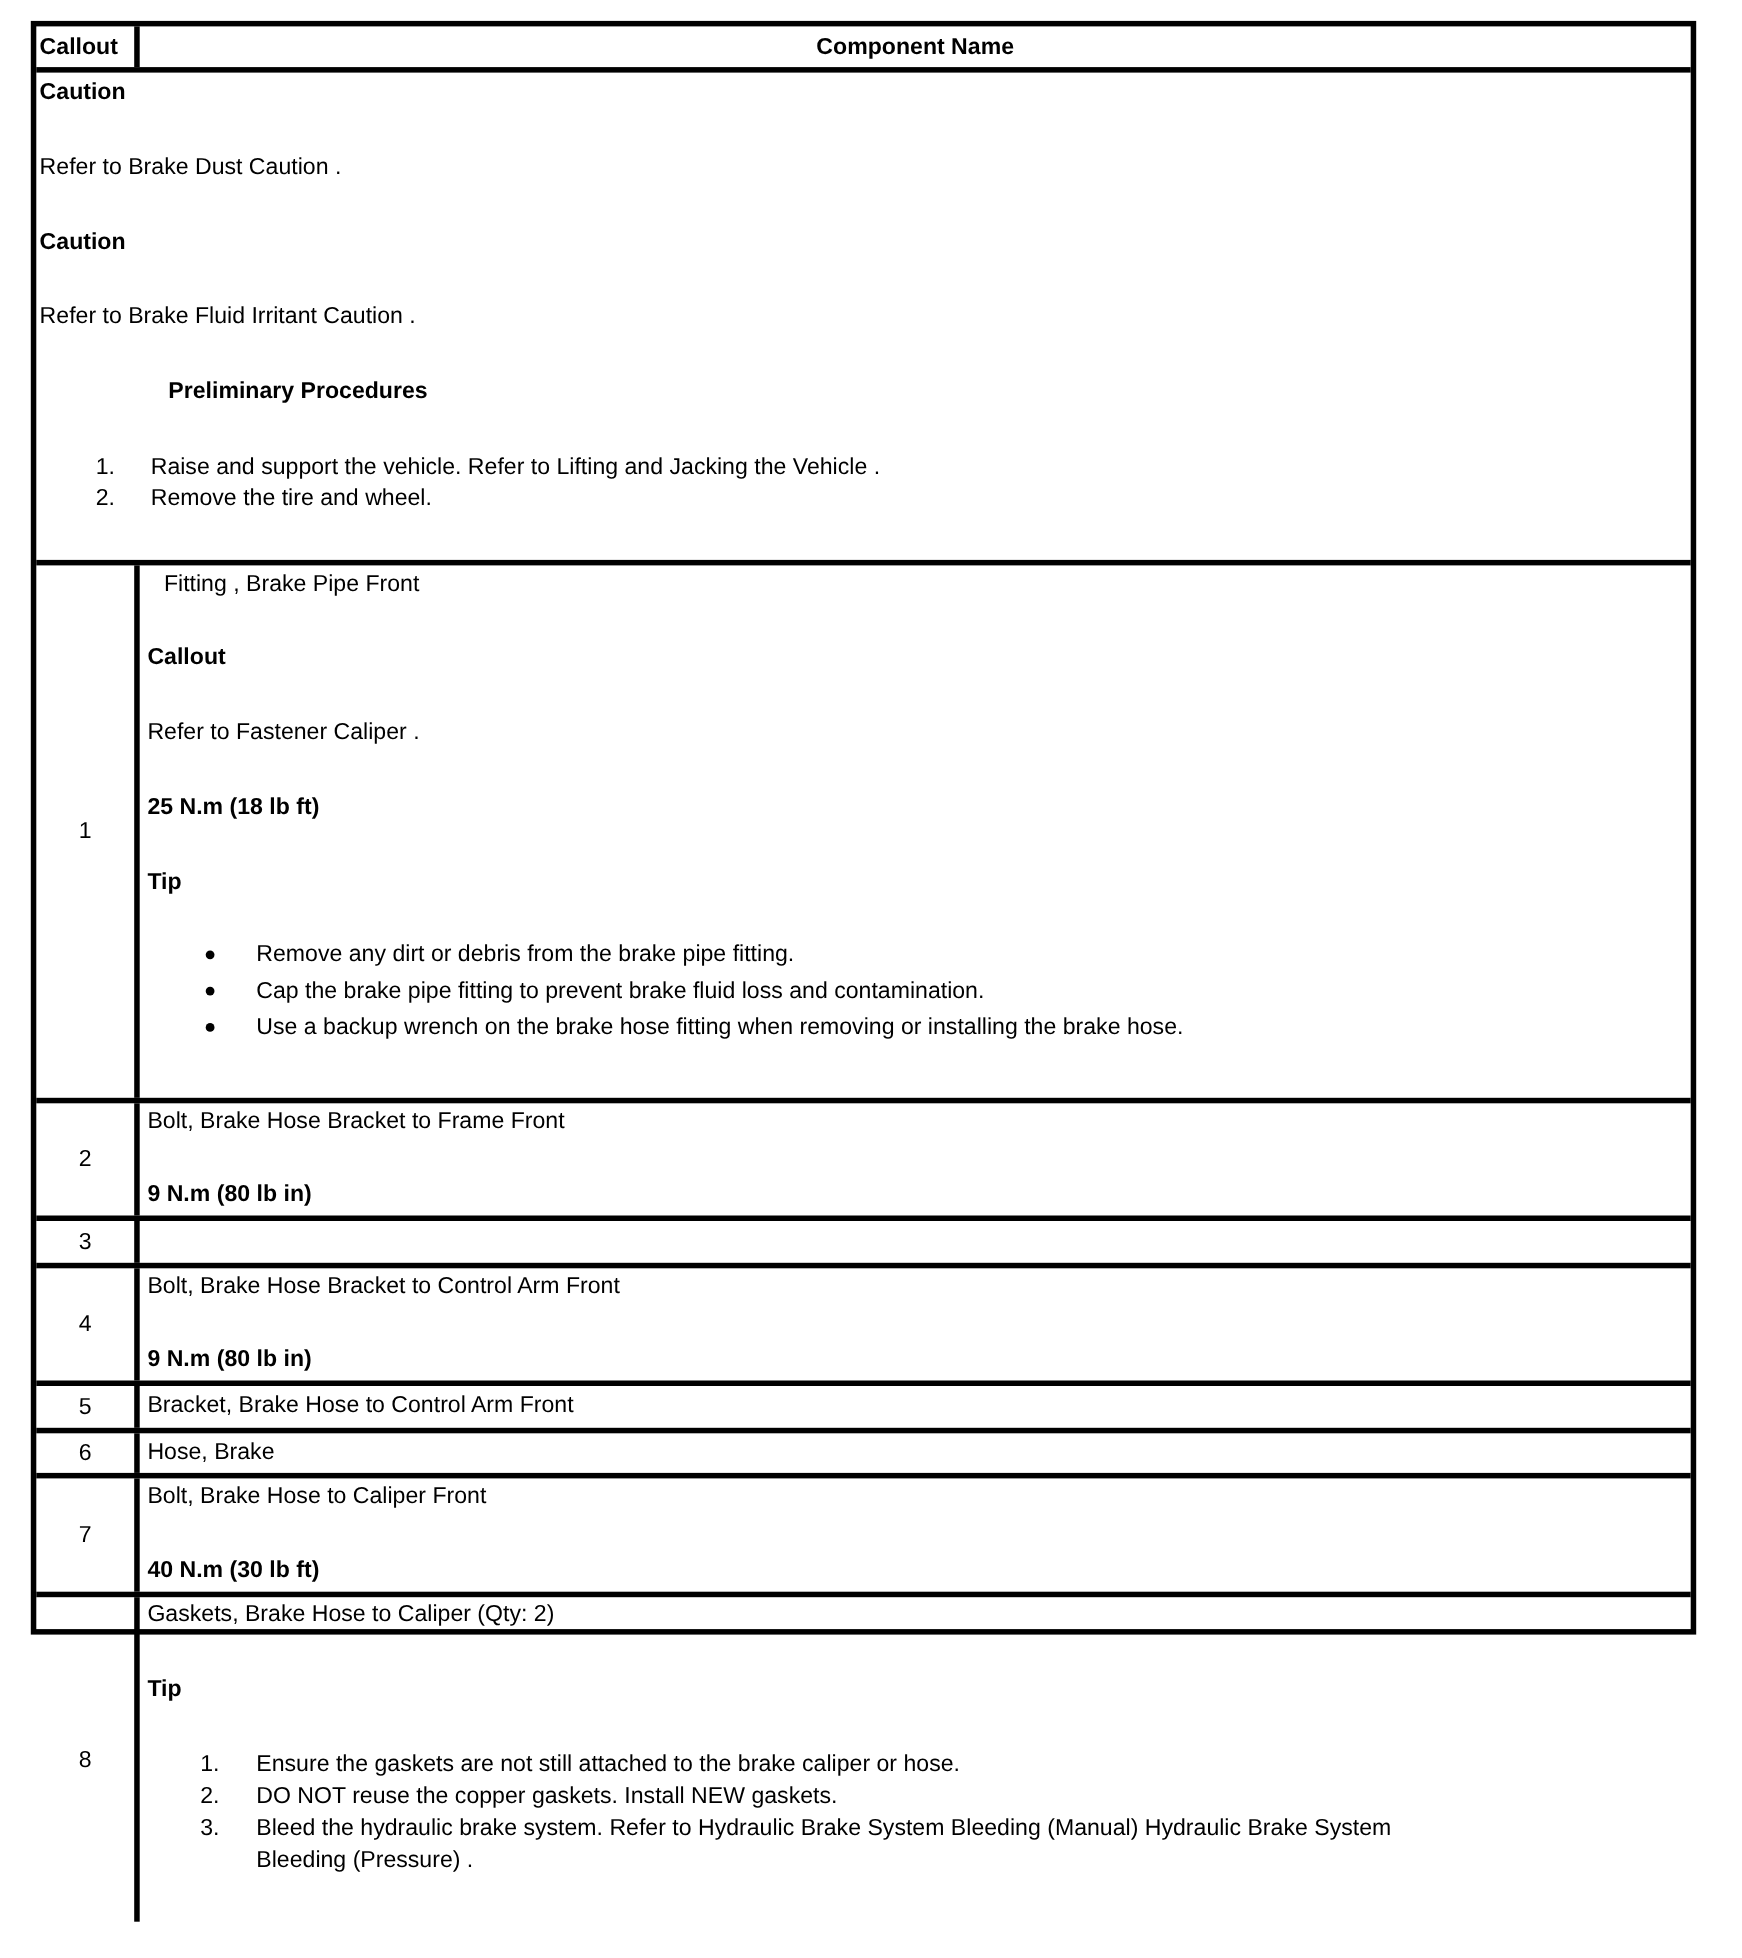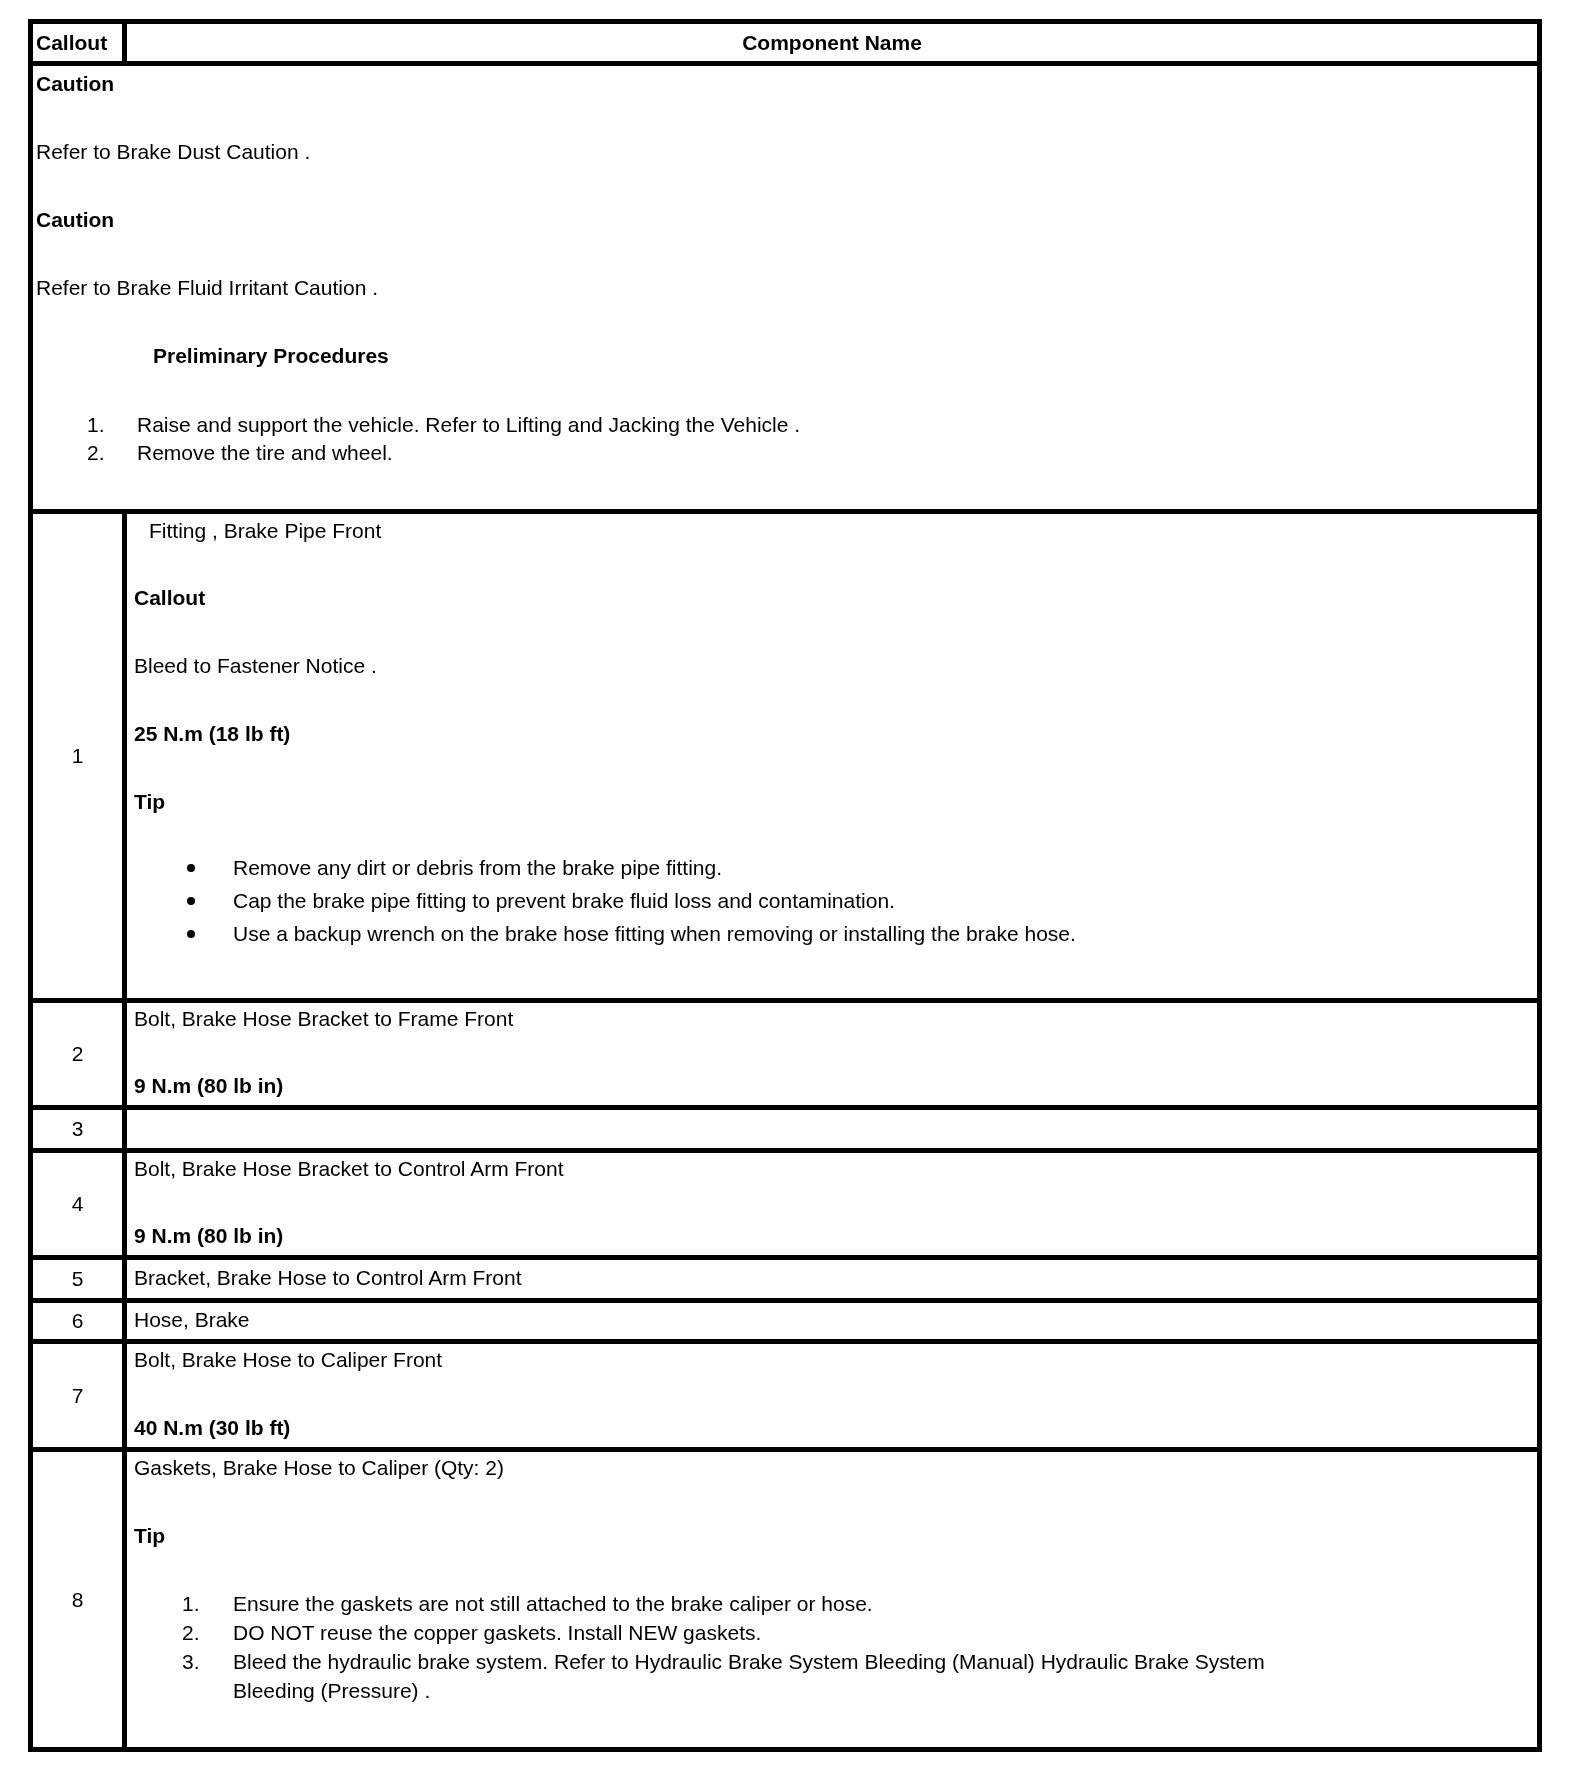--- a/index.html
+++ b/index.html
@@ -1,18 +1,18 @@
 <!DOCTYPE html>
 <html><head>
 <meta charset="utf-8">
 <style>
   html, body { margin:0; padding:0; background:#ffffff; }
   body { width:1584px; height:1780px; position:relative; overflow:hidden;
          font-family:"Liberation Sans", sans-serif; color:#000; font-size:21px; }
-  .tbl { position:absolute; left:28px; top:19px; width:1514px; height:1733px;
+  .tbl { position:absolute; left:28px; top:19px; width:1514px; height:1467px;
          box-sizing:border-box; border:5px solid #000;padding-left:35px; }
   .row { position:absolute; left:0; right:0; box-sizing:border-box; border-top:5px solid #000; }
   .row.first { border-top:none; }
   .callout { position:absolute; left:0; top:0; bottom:0; width:94px; box-sizing:border-box;
              border-right:5px solid #000; display:flex; align-items:center; justify-content:center; }
   .name { position:absolute; left:94px; right:0; top:0; bottom:0; padding-left:7px; }
   .b { font-weight:bold; }
   .ln { position:absolute; white-space:nowrap; line-height:24px; }
   .hdr-callout { justify-content:flex-start; padding-left:3px; font-weight:bold; }
   .hdr-name { display:flex; align-items:center; justify-content:center; font-weight:bold; padding-left:0; }
@@ -40,21 +40,21 @@
       <div class="ln" style="left:54px; top:375px;">2.</div>
       <div class="ln" style="left:104px; top:375px;">Remove the tire and wheel.</div>
     </div>
   </div>
 
   <div class="row" style="top:485px; height:489px;">
     <div class="callout">1</div>
     <div class="name">
       <div class="ln" style="left:22px; top:5px;">Fitting , Brake Pipe Front</div>
       <div class="ln b" style="left:7px; top:72px;">Callout</div>
-      <div class="ln" style="left:7px; top:140px;">Bleed to Fastener Notice .</div>
+      <div class="ln" style="left:7px; top:140px;">Refer to Fastener Caliper .</div>
       <div class="ln b" style="left:7px; top:208px;">25 N.m (18 lb ft)</div>
       <div class="ln b" style="left:7px; top:276px;">Tip</div>
       <span class="bullet" style="left:60px; top:350px;"></span>
       <div class="ln" style="left:106px; top:342px;">Remove any dirt or debris from the brake pipe fitting.</div>
       <span class="bullet" style="left:60px; top:383px;"></span>
       <div class="ln" style="left:106px; top:375px;">Cap the brake pipe fitting to prevent brake fluid loss and contamination.</div>
       <span class="bullet" style="left:60px; top:416px;"></span>
       <div class="ln" style="left:106px; top:408px;">Use a backup wrench on the brake hose fitting when removing or installing the brake hose.</div>
     </div>
   </div>

